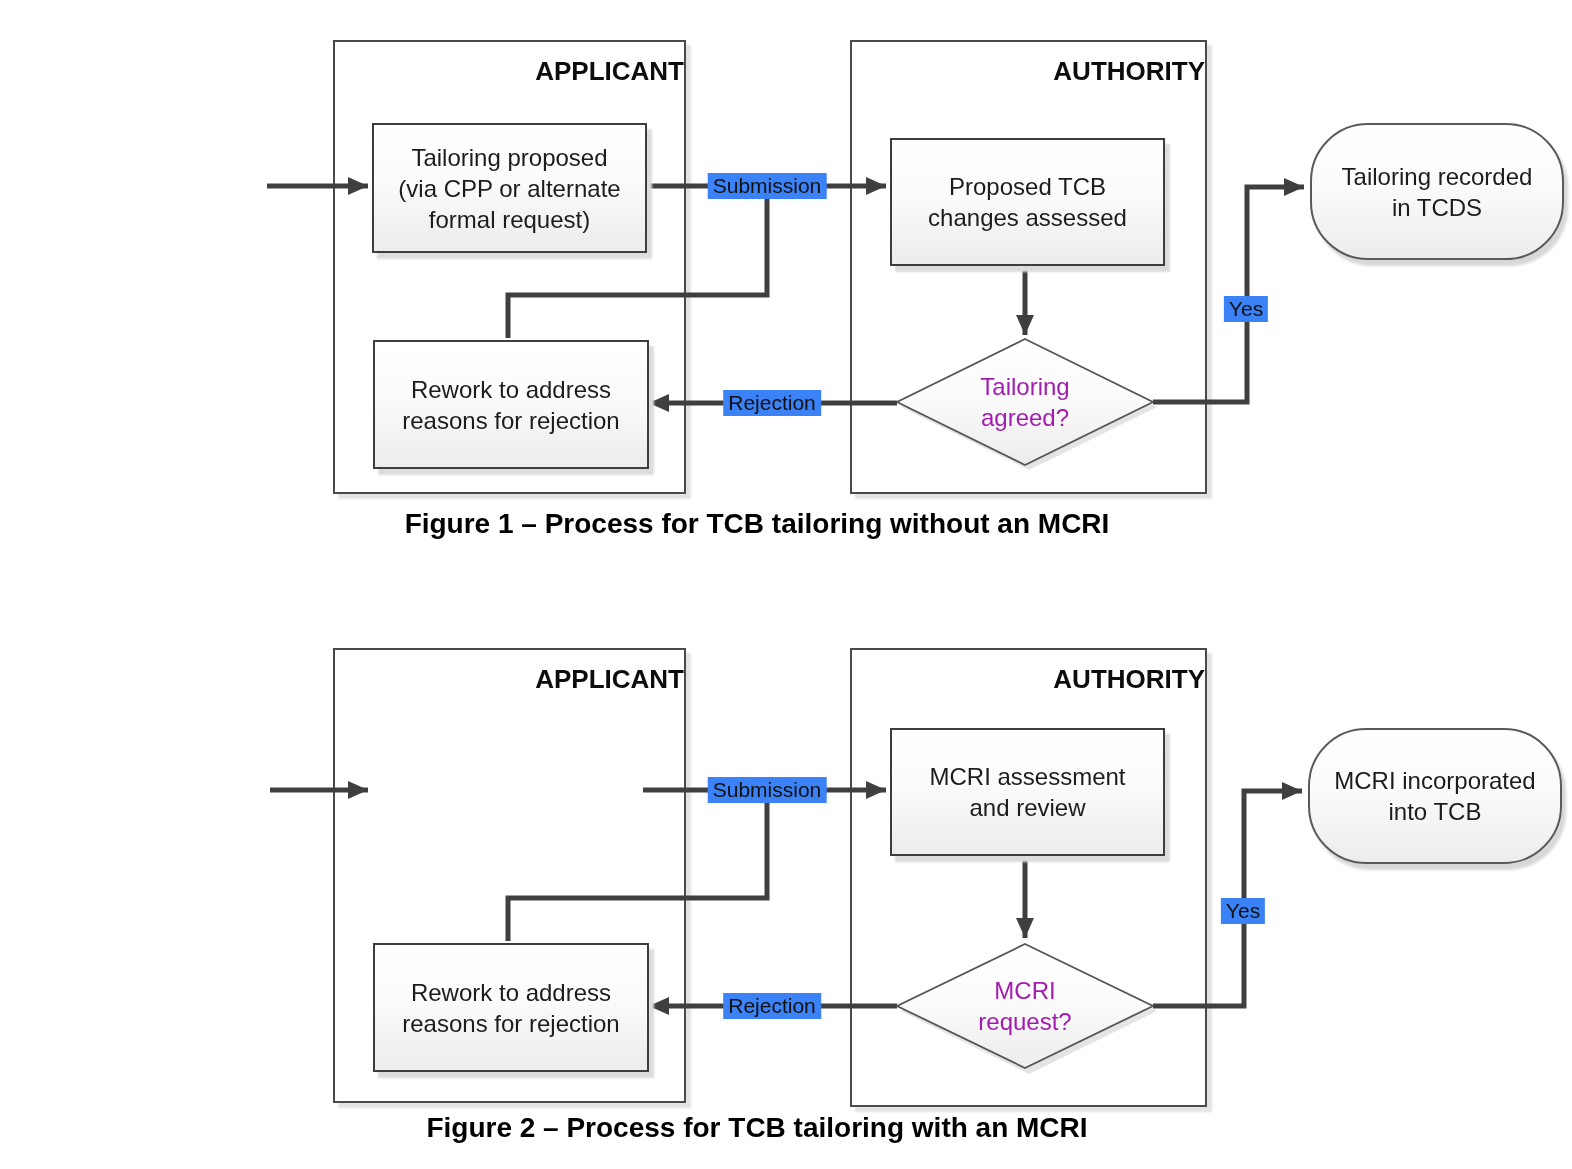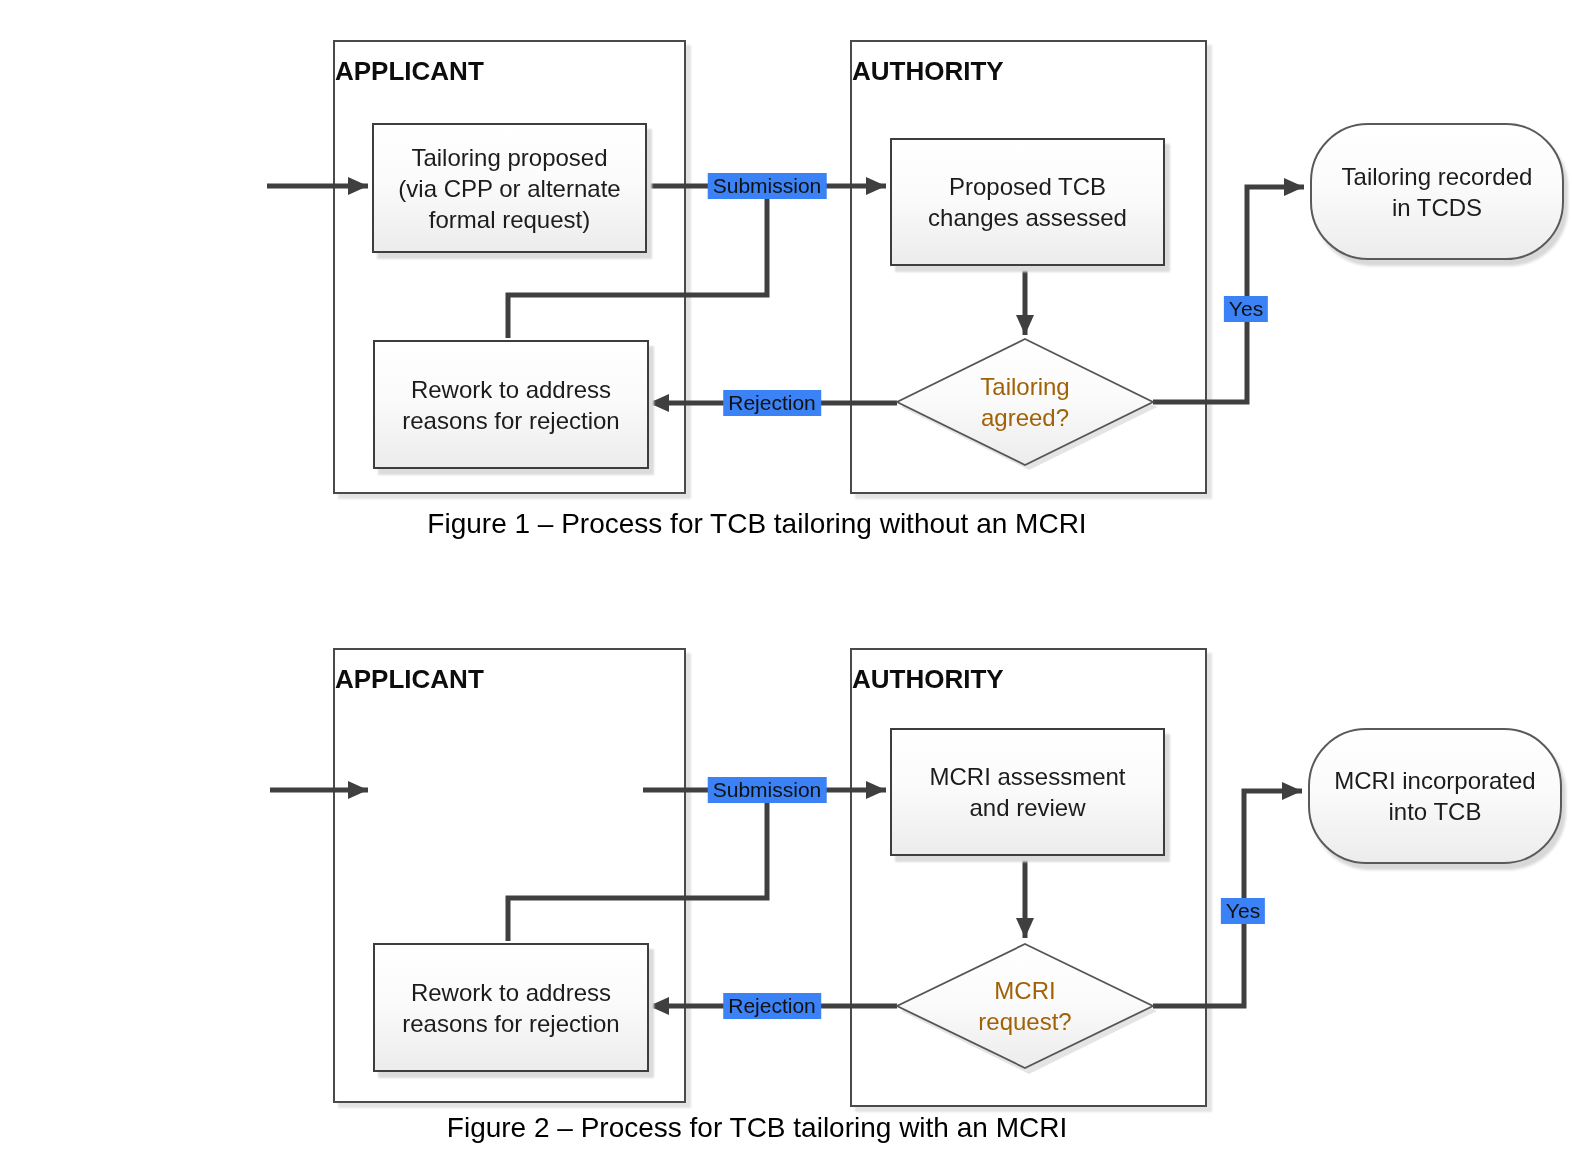--- a/index.html
+++ b/index.html
@@ -5,42 +5,42 @@
   html,body{margin:0;padding:0;background:#ffffff;}
   #canvas{
     position:relative;width:1572px;height:1169px;background:#ffffff;
     font-family:"Liberation Sans","DejaVu Sans",sans-serif;color:#1c1c1c;overflow:hidden;
   }
   .lane{
     position:absolute;background:#ffffff;border:2px solid #4a4a4a;
     box-shadow:5px 5px 2px #e3e3e3;z-index:1;
   }
   .lane-title{
-    position:absolute;top:14px;left:0;width:100%;text-align:left;
+    position:absolute;top:14px;left:0;width:100%;text-align:right;
     font-weight:bold;font-size:26px;color:#0d0d0d;z-index:1;
   }
   #connectors{position:absolute;left:0;top:0;z-index:2;}
   .node{
     position:absolute;display:flex;align-items:center;justify-content:center;
     text-align:center;font-size:24px;line-height:31px;white-space:pre-line;
     background:linear-gradient(to bottom,#ffffff 0%,#fbfbfb 45%,#ececec 100%);
     border:2px solid #3d3d3d;box-shadow:5px 6px 2px #dcdcdc;z-index:3;color:#1c1c1c;
   }
   .stadium{border-radius:58px;border:2px solid #5a5a5a;box-shadow:4px 6px 3px #d8d8d8;}
   .diamond-label{
     position:absolute;display:flex;align-items:center;justify-content:center;
-    text-align:center;font-size:24px;line-height:31px;white-space:pre-line;z-index:4;color:#a16207;
+    text-align:center;font-size:24px;line-height:31px;white-space:pre-line;z-index:4;color:#a21caf;
   }
   .edge-label{
     position:absolute;transform:translate(-50%,-50%);background:#3b82f6;
     padding:1px 5px;font-size:21px;color:#111111;z-index:4;white-space:nowrap;
   }
   .caption{
     position:absolute;left:0;width:1514px;text-align:center;
-    font-weight:normal;font-size:28px;color:#000000;z-index:4;
+    font-weight:bold;font-size:28px;color:#000000;z-index:4;
   }
 </style>
 </head>
 <body>
 
 <div id="canvas">
 
   <div class="lane" style="left:333px;top:40px;width:349px;height:450px;">
     <div class="lane-title">APPLICANT</div>
   </div>

